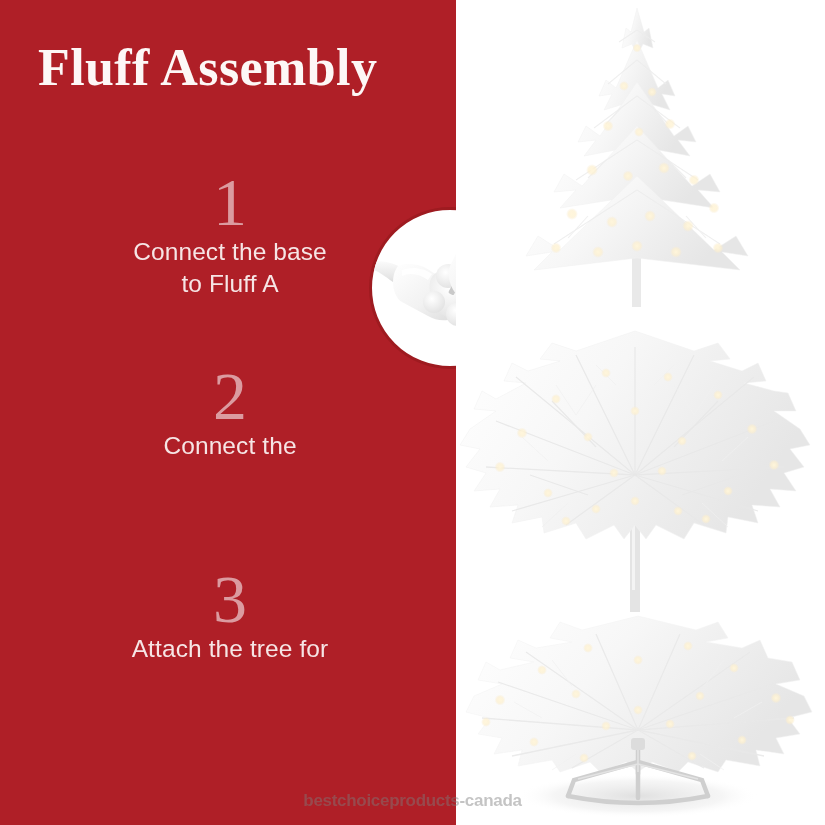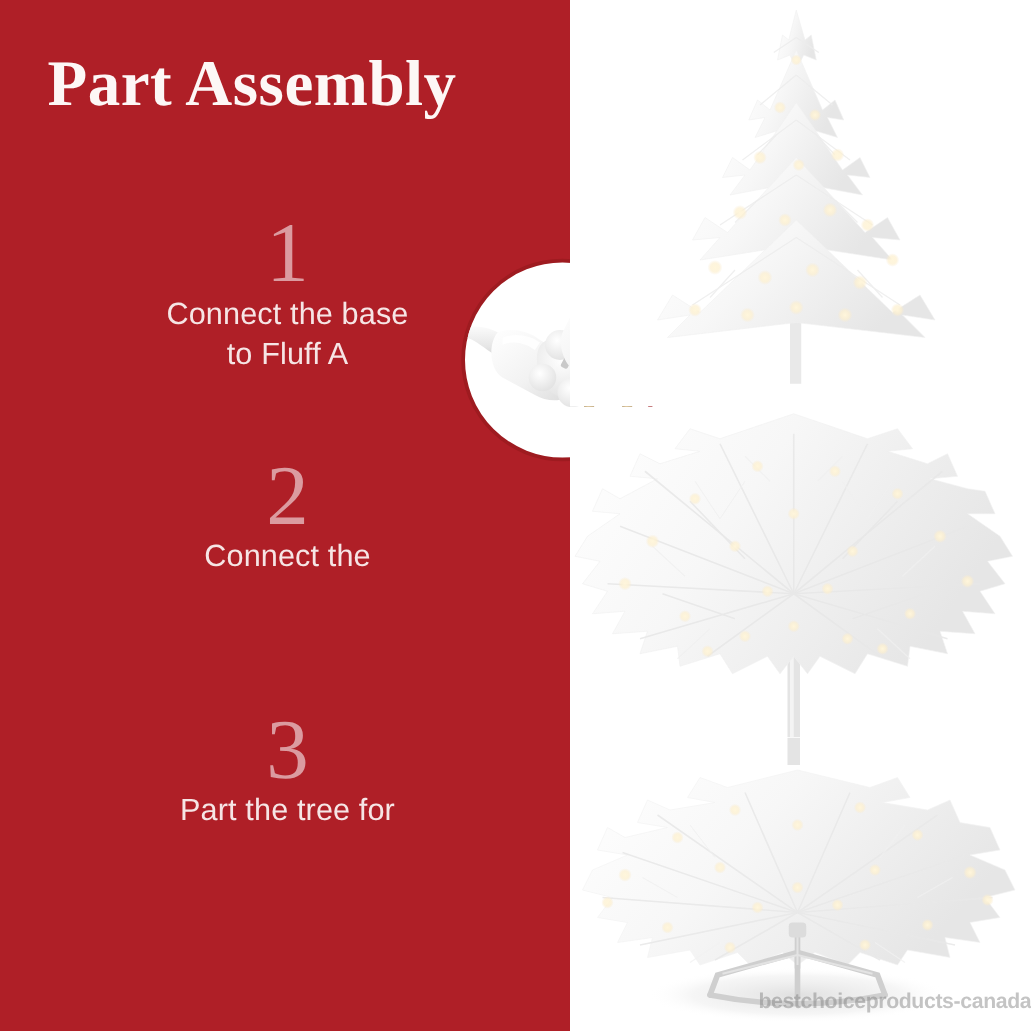--- a/index.html
+++ b/index.html
@@ -92,57 +92,57 @@
   #tree-middle { left: 456px; top: 325px; width: 369px; height: 265px; }
   #tree-bottom { left: 456px; top: 590px; width: 369px; height: 235px; }
   .tree-panel svg { display: block; }
 
   
   #watermark {
     position: absolute;
     left: 0;
     top: 791px;
     width: 825px;
-    text-align: right;
+    text-align: center;
     font-family: "Liberation Sans", sans-serif;
     font-size: 17px;
     font-weight: 700;
     letter-spacing: -0.3px;
     color: rgba(125,125,125,0.45);
     pointer-events: none;
   }
 </style>
 </head>
 <body>
 
 <div id="canvas">
 
   <div id="red-panel">
 
-    <div id="page-title">Part Assembly</div>
+    <div id="page-title">Fluff Assembly</div>
 
     <div class="step" id="step-1">
       <div class="step-number">1</div>
       <div class="step-text">
         <span>Connect the base</span>
         <span>to Fluff A</span>
       </div>
     </div>
 
     <div class="step" id="step-2">
       <div class="step-number">2</div>
       <div class="step-text">
         <span>Connect the</span>
       </div>
     </div>
 
     <div class="step" id="step-3">
       <div class="step-number">3</div>
       <div class="step-text">
-        <span>Part the tree for</span>
+        <span>Attach the tree for</span>
       </div>
     </div>
   </div>
 
   <div id="plug-inset">
     <svg id="plug-art" width="156" height="156" viewBox="0 0 156 156">
       <defs>
         <linearGradient id="gPlugBody" x1="0" y1="0" x2="1" y2="1">
           <stop offset="0%" stop-color="#ffffff"></stop>
           <stop offset="55%" stop-color="#f2f2f2"></stop>

